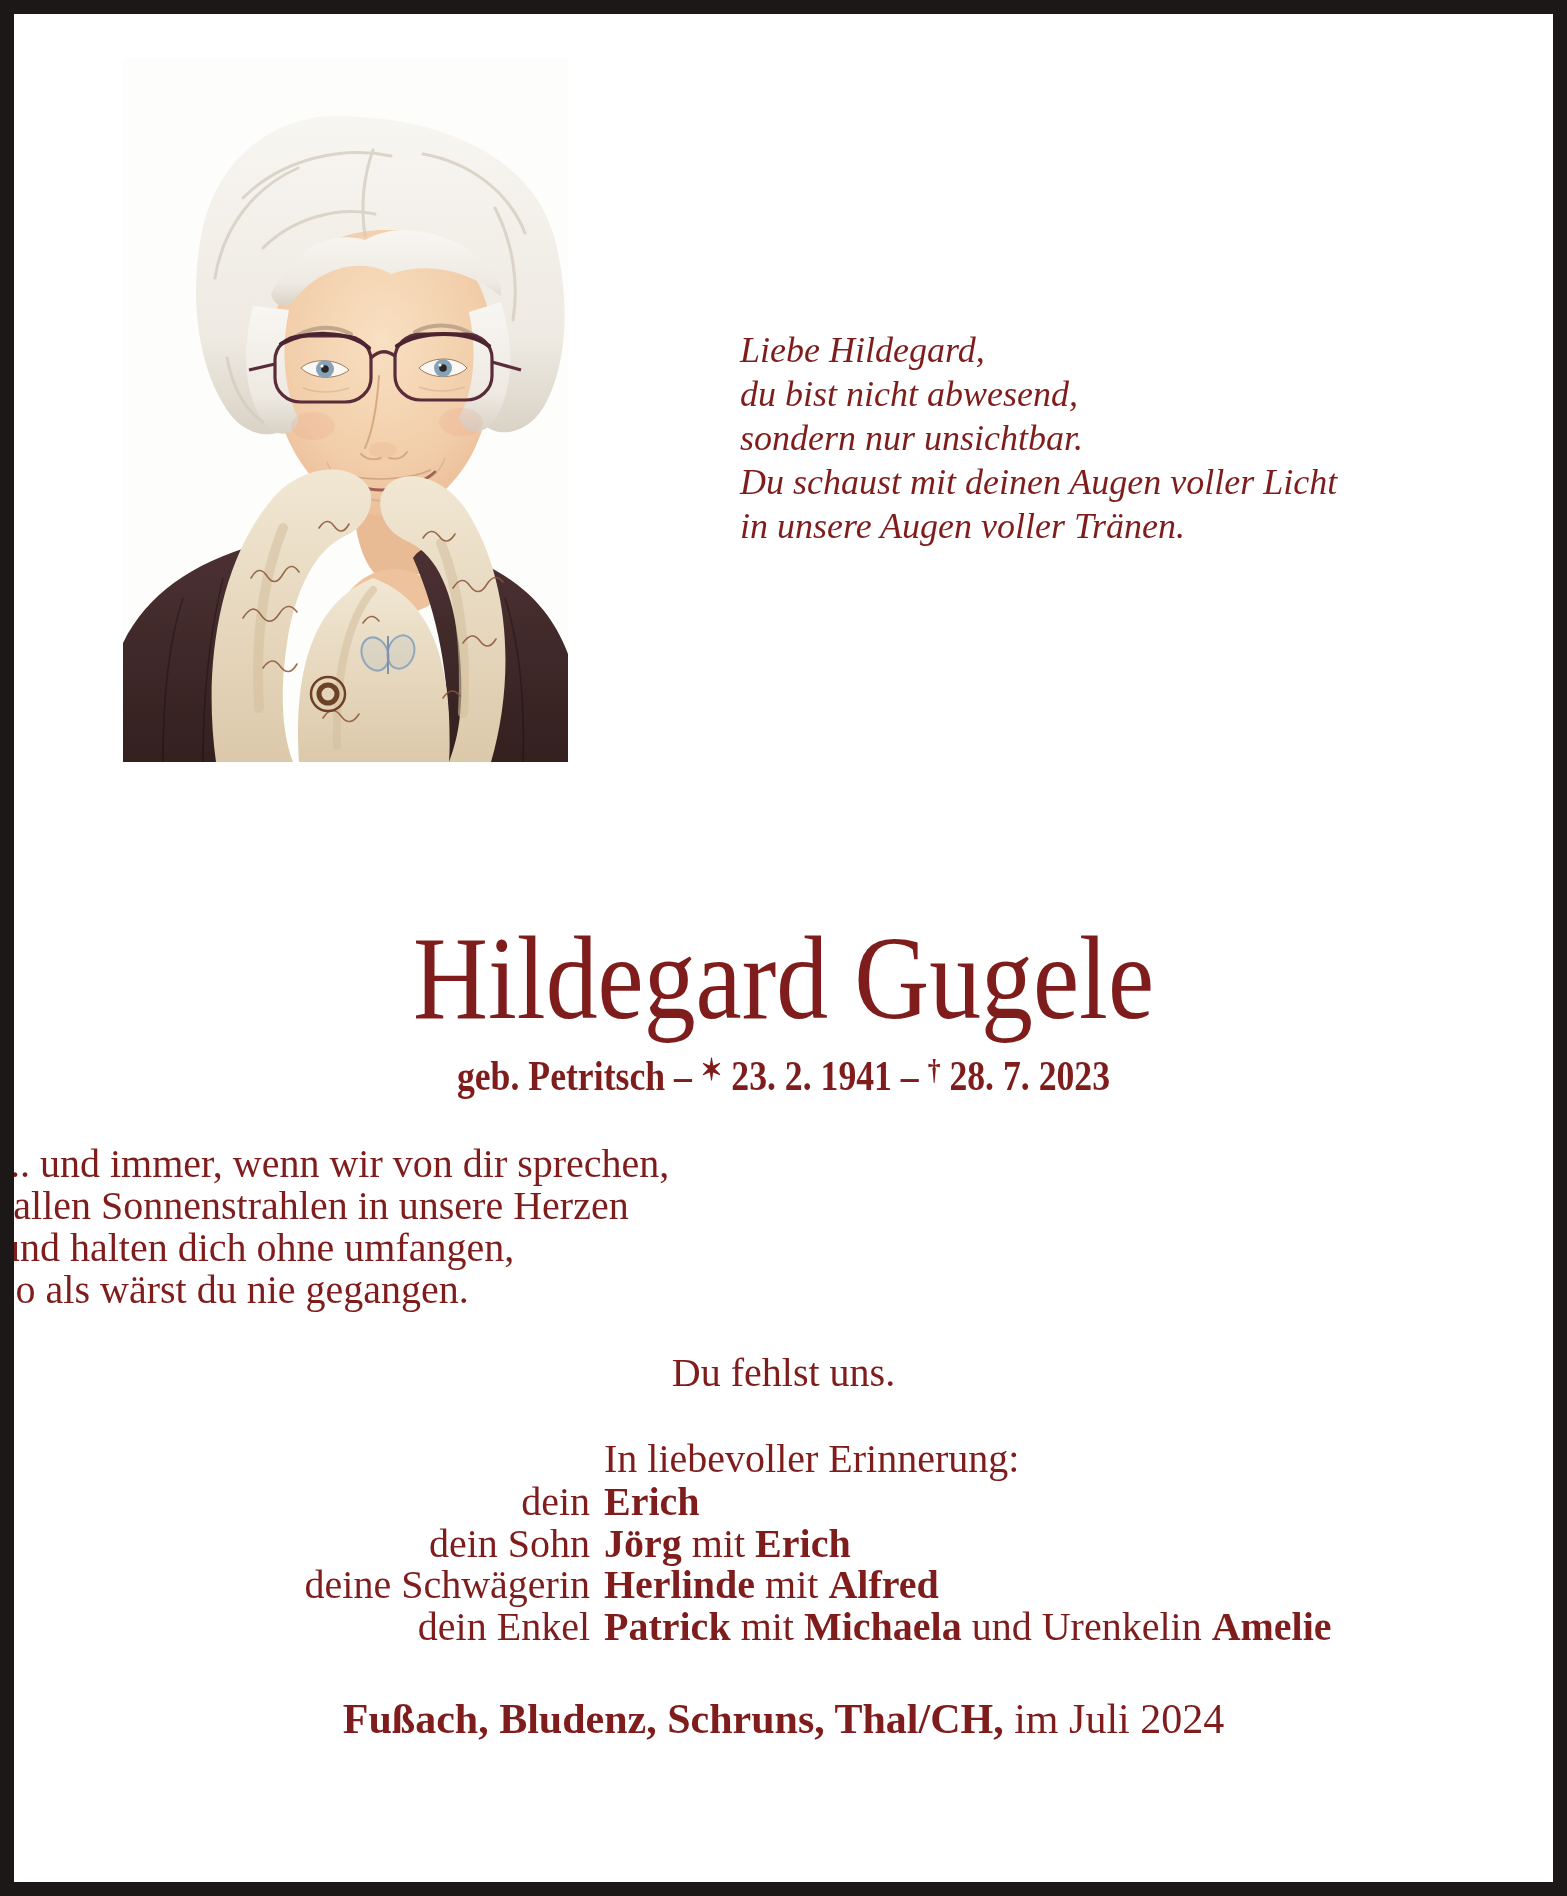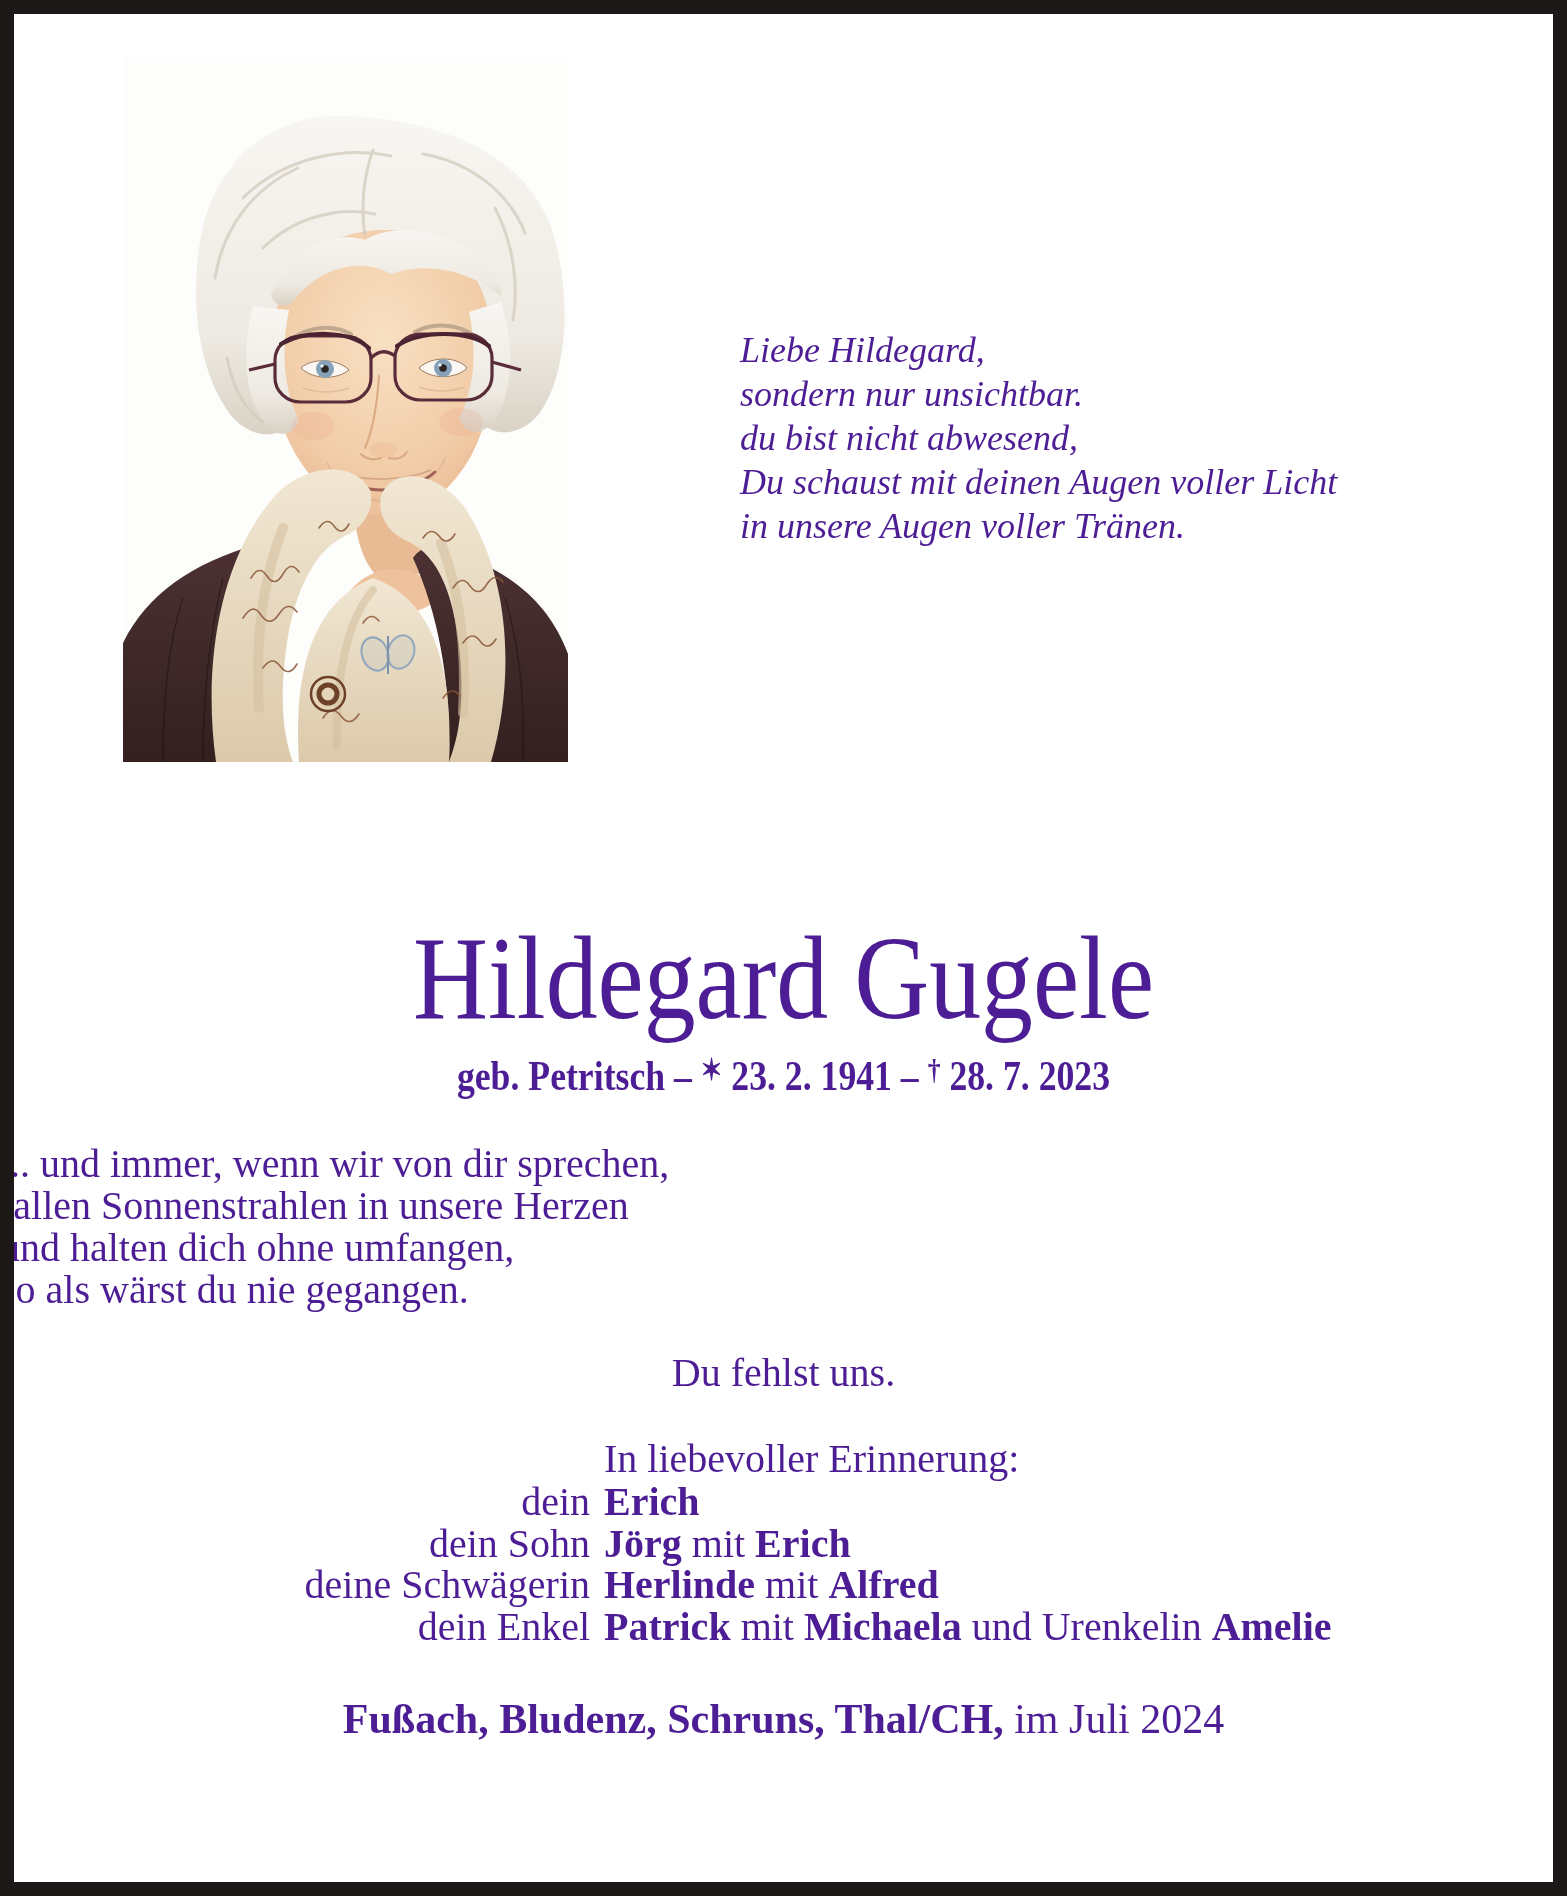--- a/index.html
+++ b/index.html
@@ -2,21 +2,21 @@
 <html lang="de"><head>
 <meta charset="utf-8">
 <title>Todesanzeige – Hildegard Gugele</title>
 <style>
   html,body{margin:0;padding:0;background:#e8e8e8;}
   .page{
     position:relative;
     width:1567px;height:1896px;
     background:#ffffff;
     font-family:"Liberation Serif","DejaVu Serif",serif;
-    color:#4c1d95;
+    color:#7f1d1d;
     overflow:hidden;
     margin:0 auto;
   }
   .frame{
     position:absolute;inset:0;
     border:14px solid #1b1817;
     z-index:30;pointer-events:none;
   }
   
   .photo{
@@ -214,22 +214,22 @@
         <path d="M265,578 L265,616" stroke="#7b93ab" fill="none"></path>
       </g>
 
       <circle cx="205" cy="636" r="17" fill="none" stroke="#6d4028" stroke-width="2.5"></circle>
       <circle cx="205" cy="636" r="9" fill="none" stroke="#6d4028" stroke-width="5"></circle>
     </svg>
   </div>
 
   <div class="verse">
     <div>Liebe Hildegard,</div>
+    <div>du bist nicht abwesend,</div>
     <div>sondern nur unsichtbar.</div>
-    <div>du bist nicht abwesend,</div>
     <div>Du schaust mit deinen Augen voller Licht</div>
     <div>in unsere Augen voller Tränen.</div>
   </div>
 
 
   <h1 class="center-line name">Hildegard Gugele</h1>
 
   <div class="center-line dates"><span>geb. Petritsch – </span><span class="sym">✶</span><span> 23. 2. 1941 – </span><span class="sym">†</span><span> 28. 7. 2023</span></div>
 
   <div class="poem">

